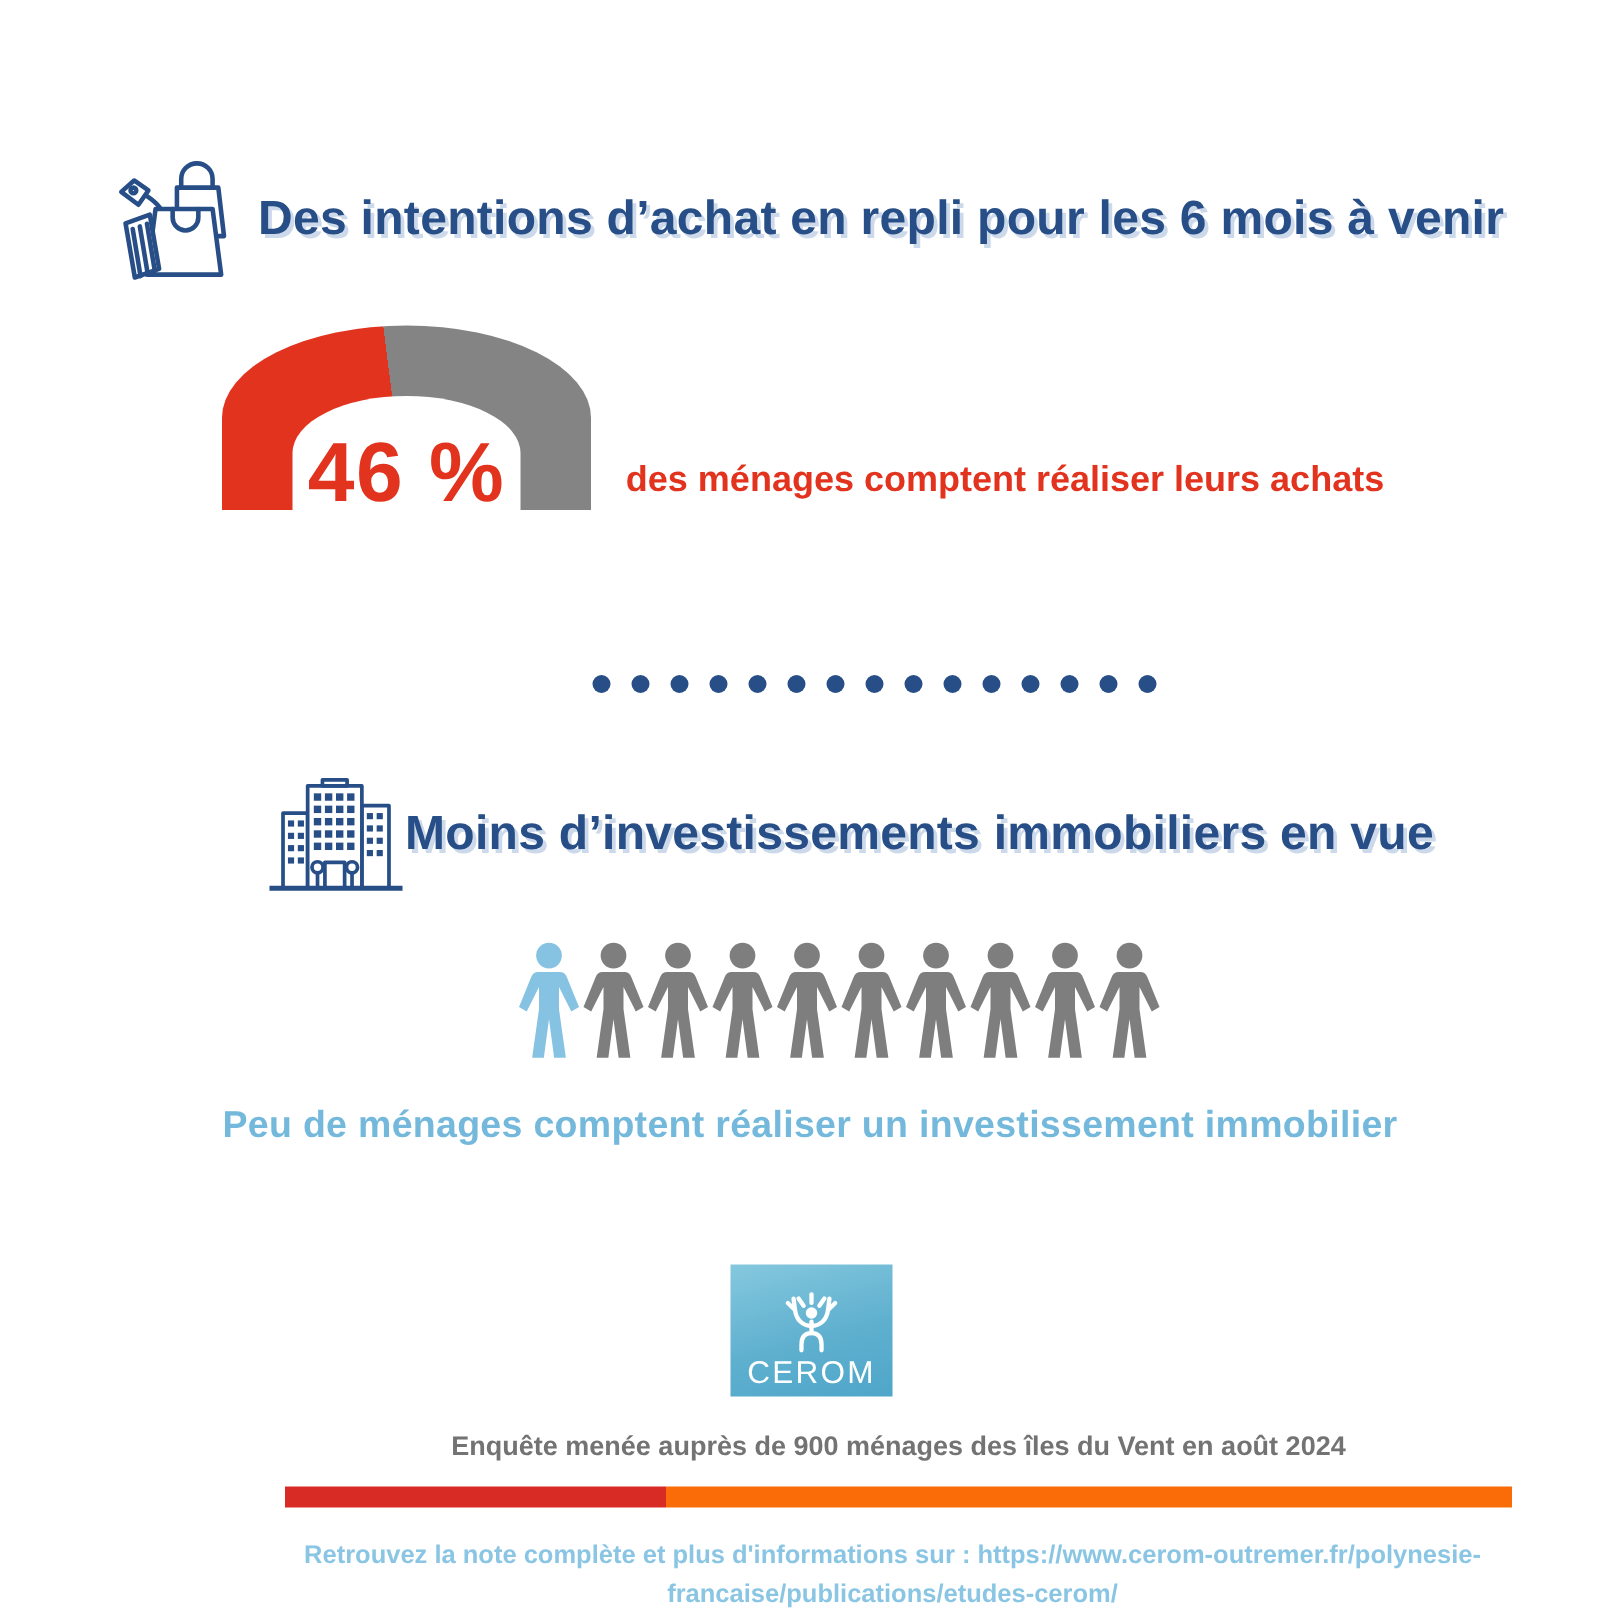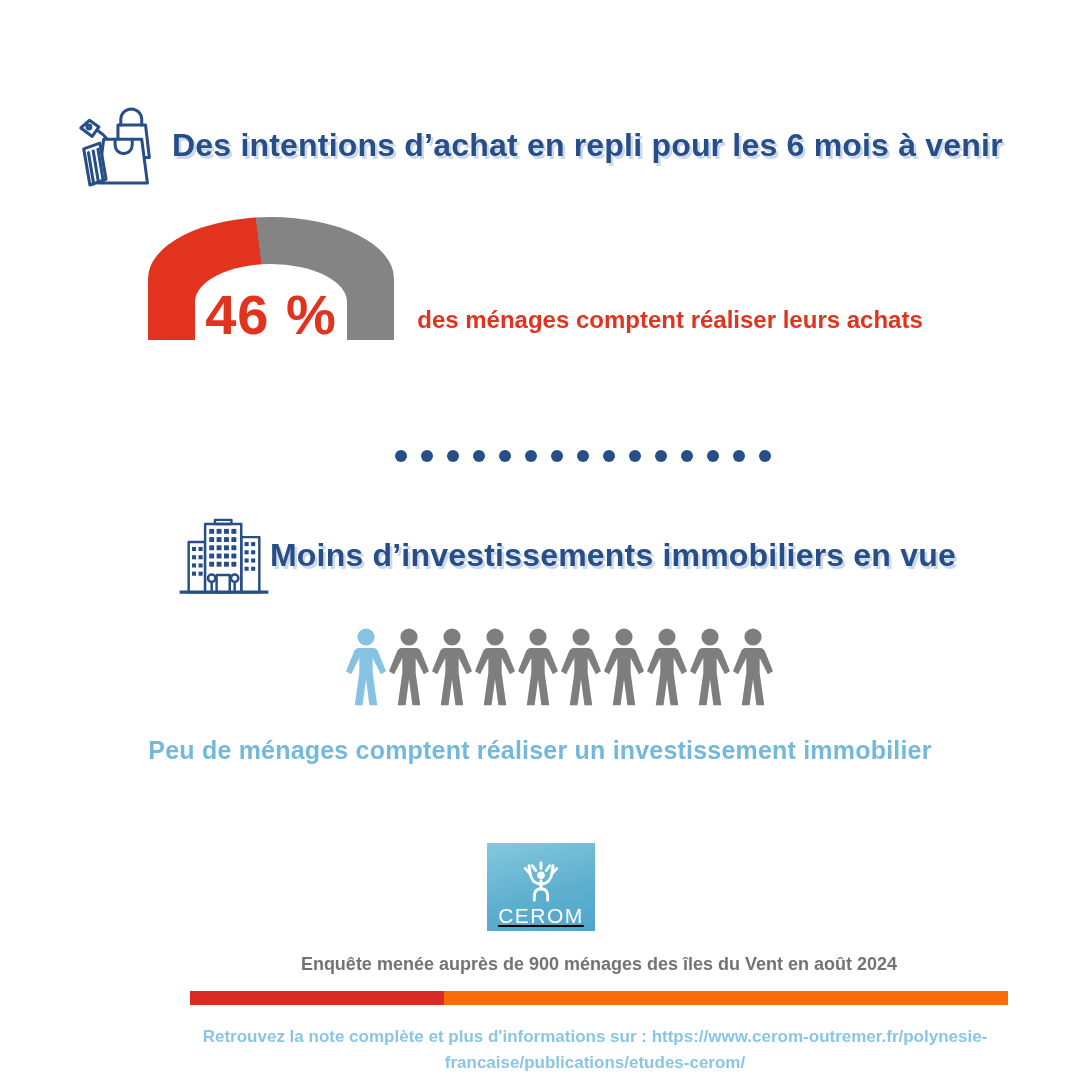--- a/index.html
+++ b/index.html
@@ -45,21 +45,21 @@
   .caption-teal {
     position:absolute; left:0; top:736px; width:1080px; text-align:center;
     font-size:25px; font-weight:bold; color:#74B9DB; letter-spacing:.2px;
   }
 
   
   .logo {
     position:absolute; left:487px; top:843px; width:108px; height:88px;
     background:linear-gradient(165deg,#85C8DE 0%,#5FB0CF 55%,#4FA6C9 100%);
     display:flex; flex-direction:column; align-items:center; justify-content:flex-end;
-    padding-bottom:5px; box-sizing:border-box;text-decoration:underline;
+    padding-bottom:5px; box-sizing:border-box;
   }
   .logo-mark { width:46px; height:44px; margin-bottom:1px; }
   .logo-text { color:#ffffff; font-size:21px; letter-spacing:1.5px; line-height:1; }
 
   .survey-note {
     position:absolute; left:190px; top:954px; width:818px; text-align:center;
     font-size:18px; font-weight:bold; color:#737373;
   }
   .footer-bar { position:absolute; left:190px; top:991px; width:818px; height:14px; display:flex; }
   .more-info {

